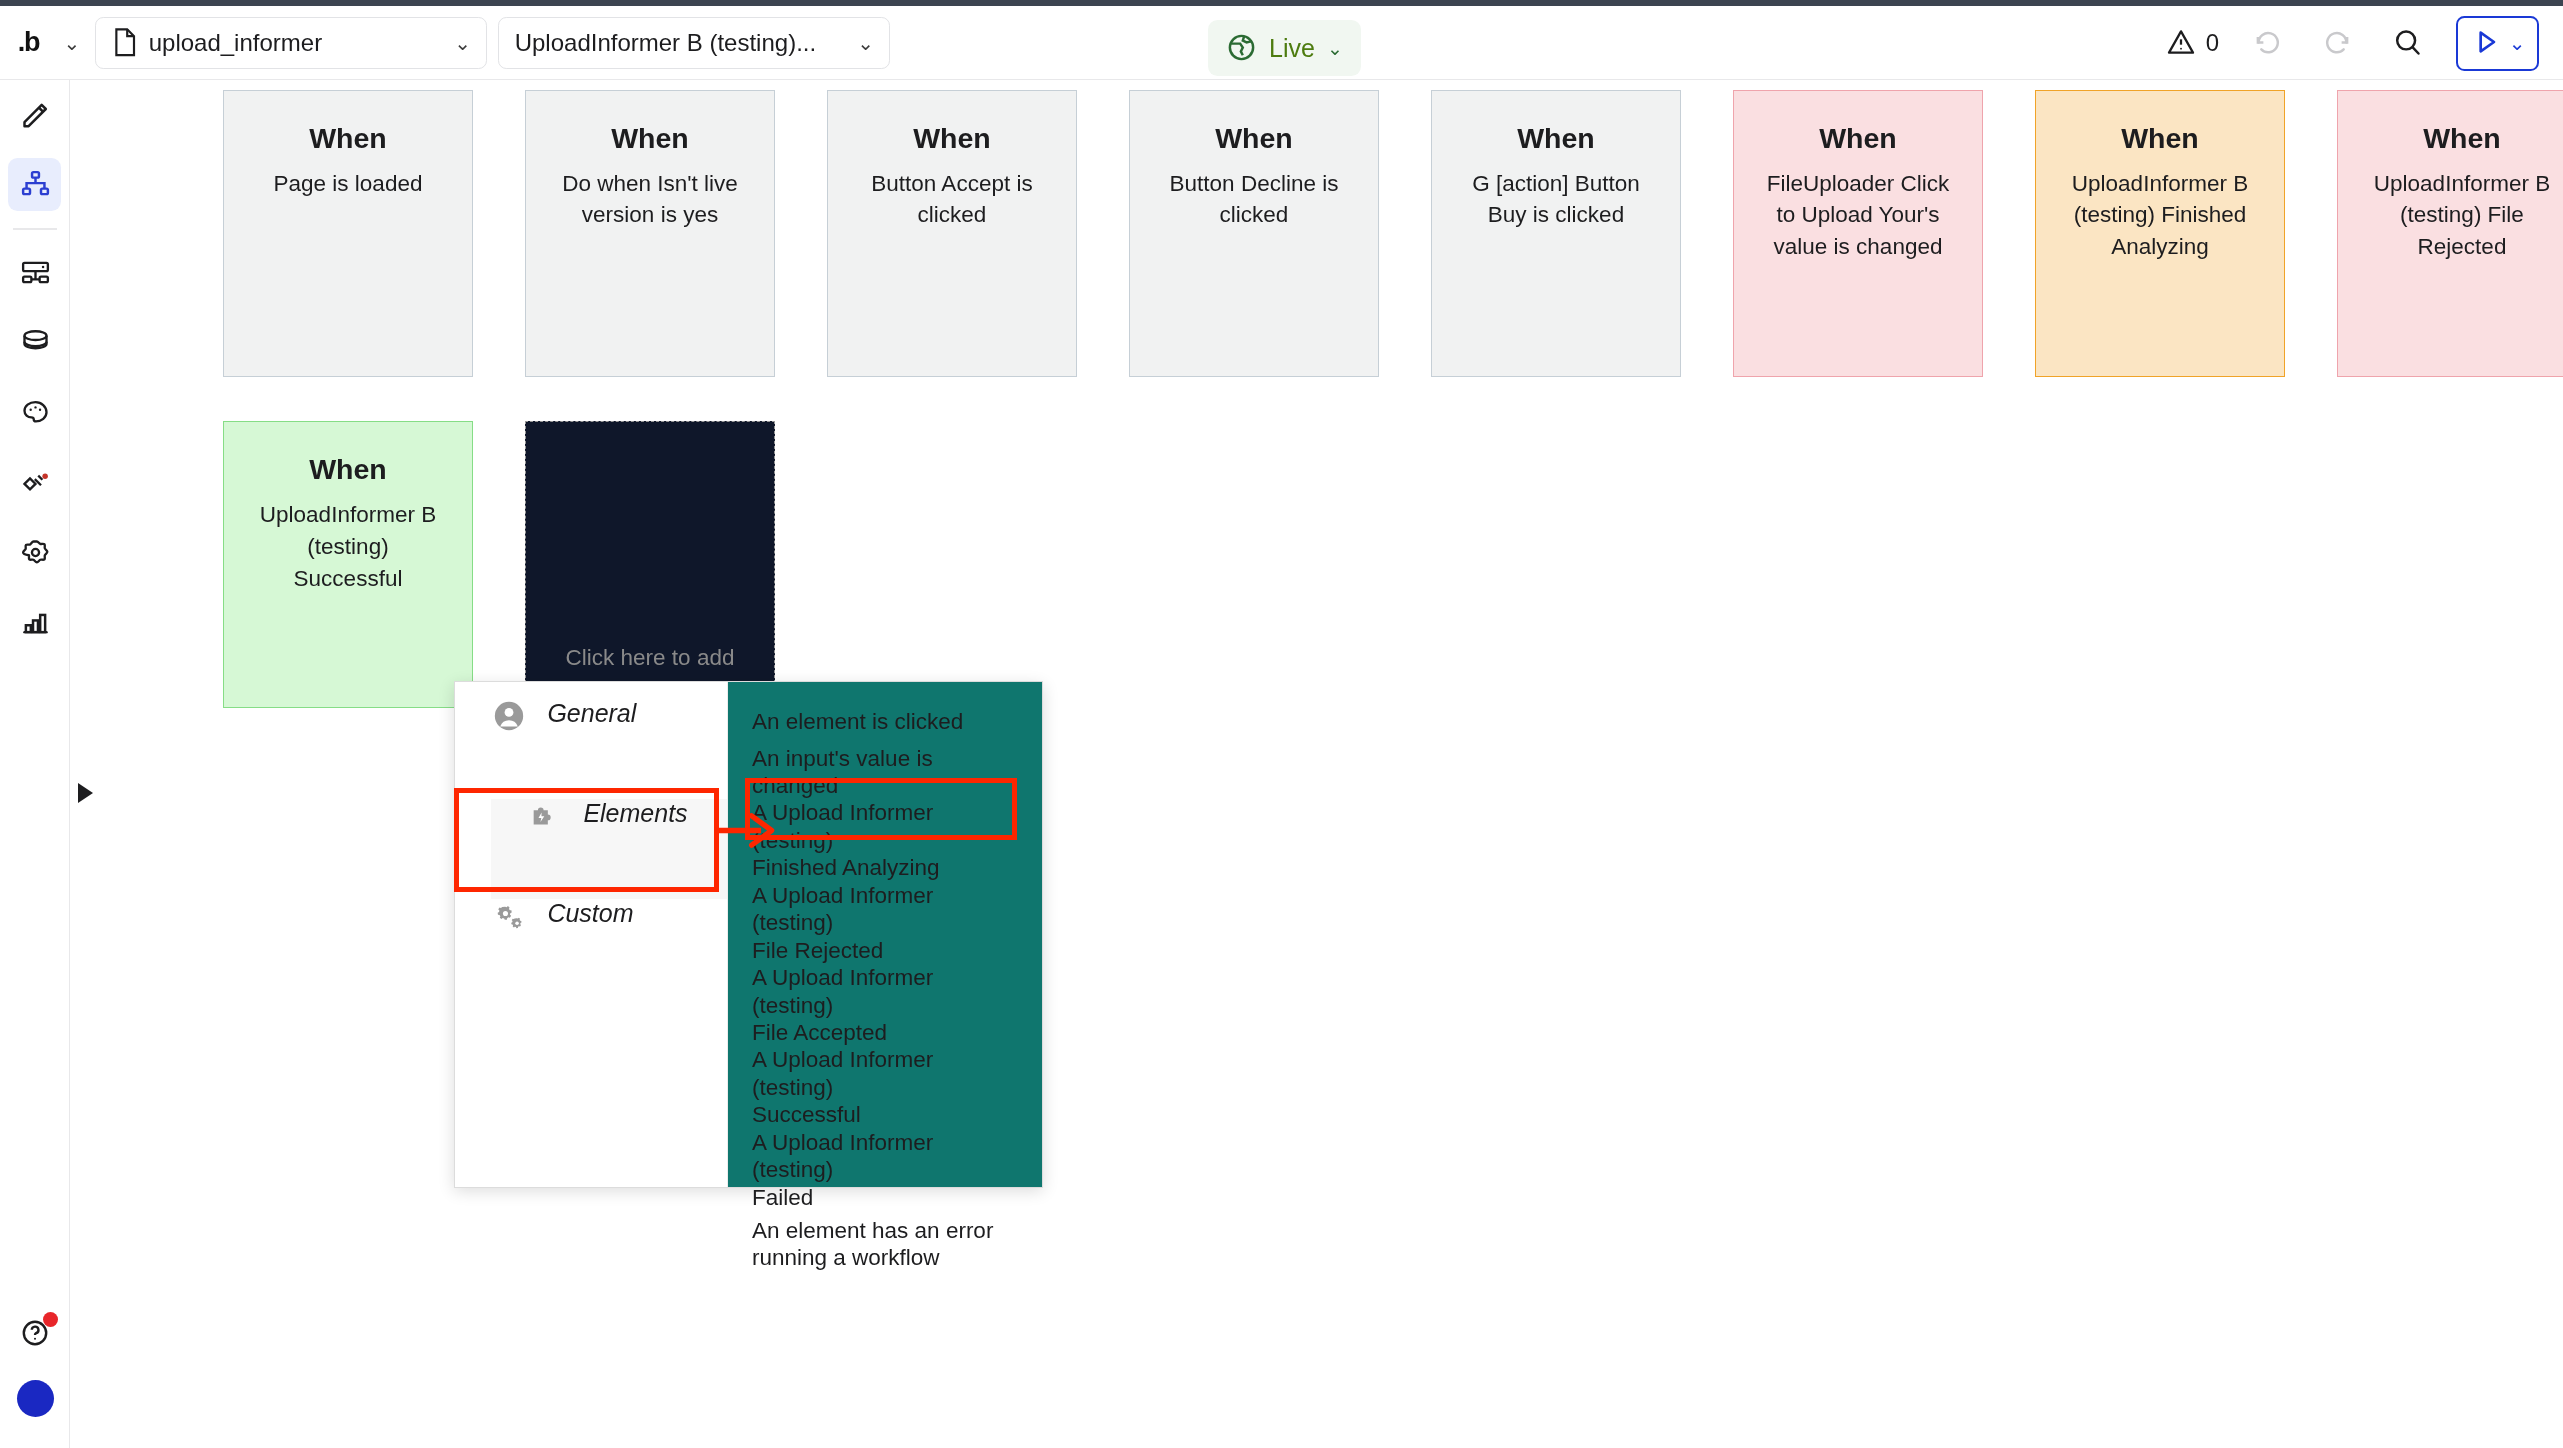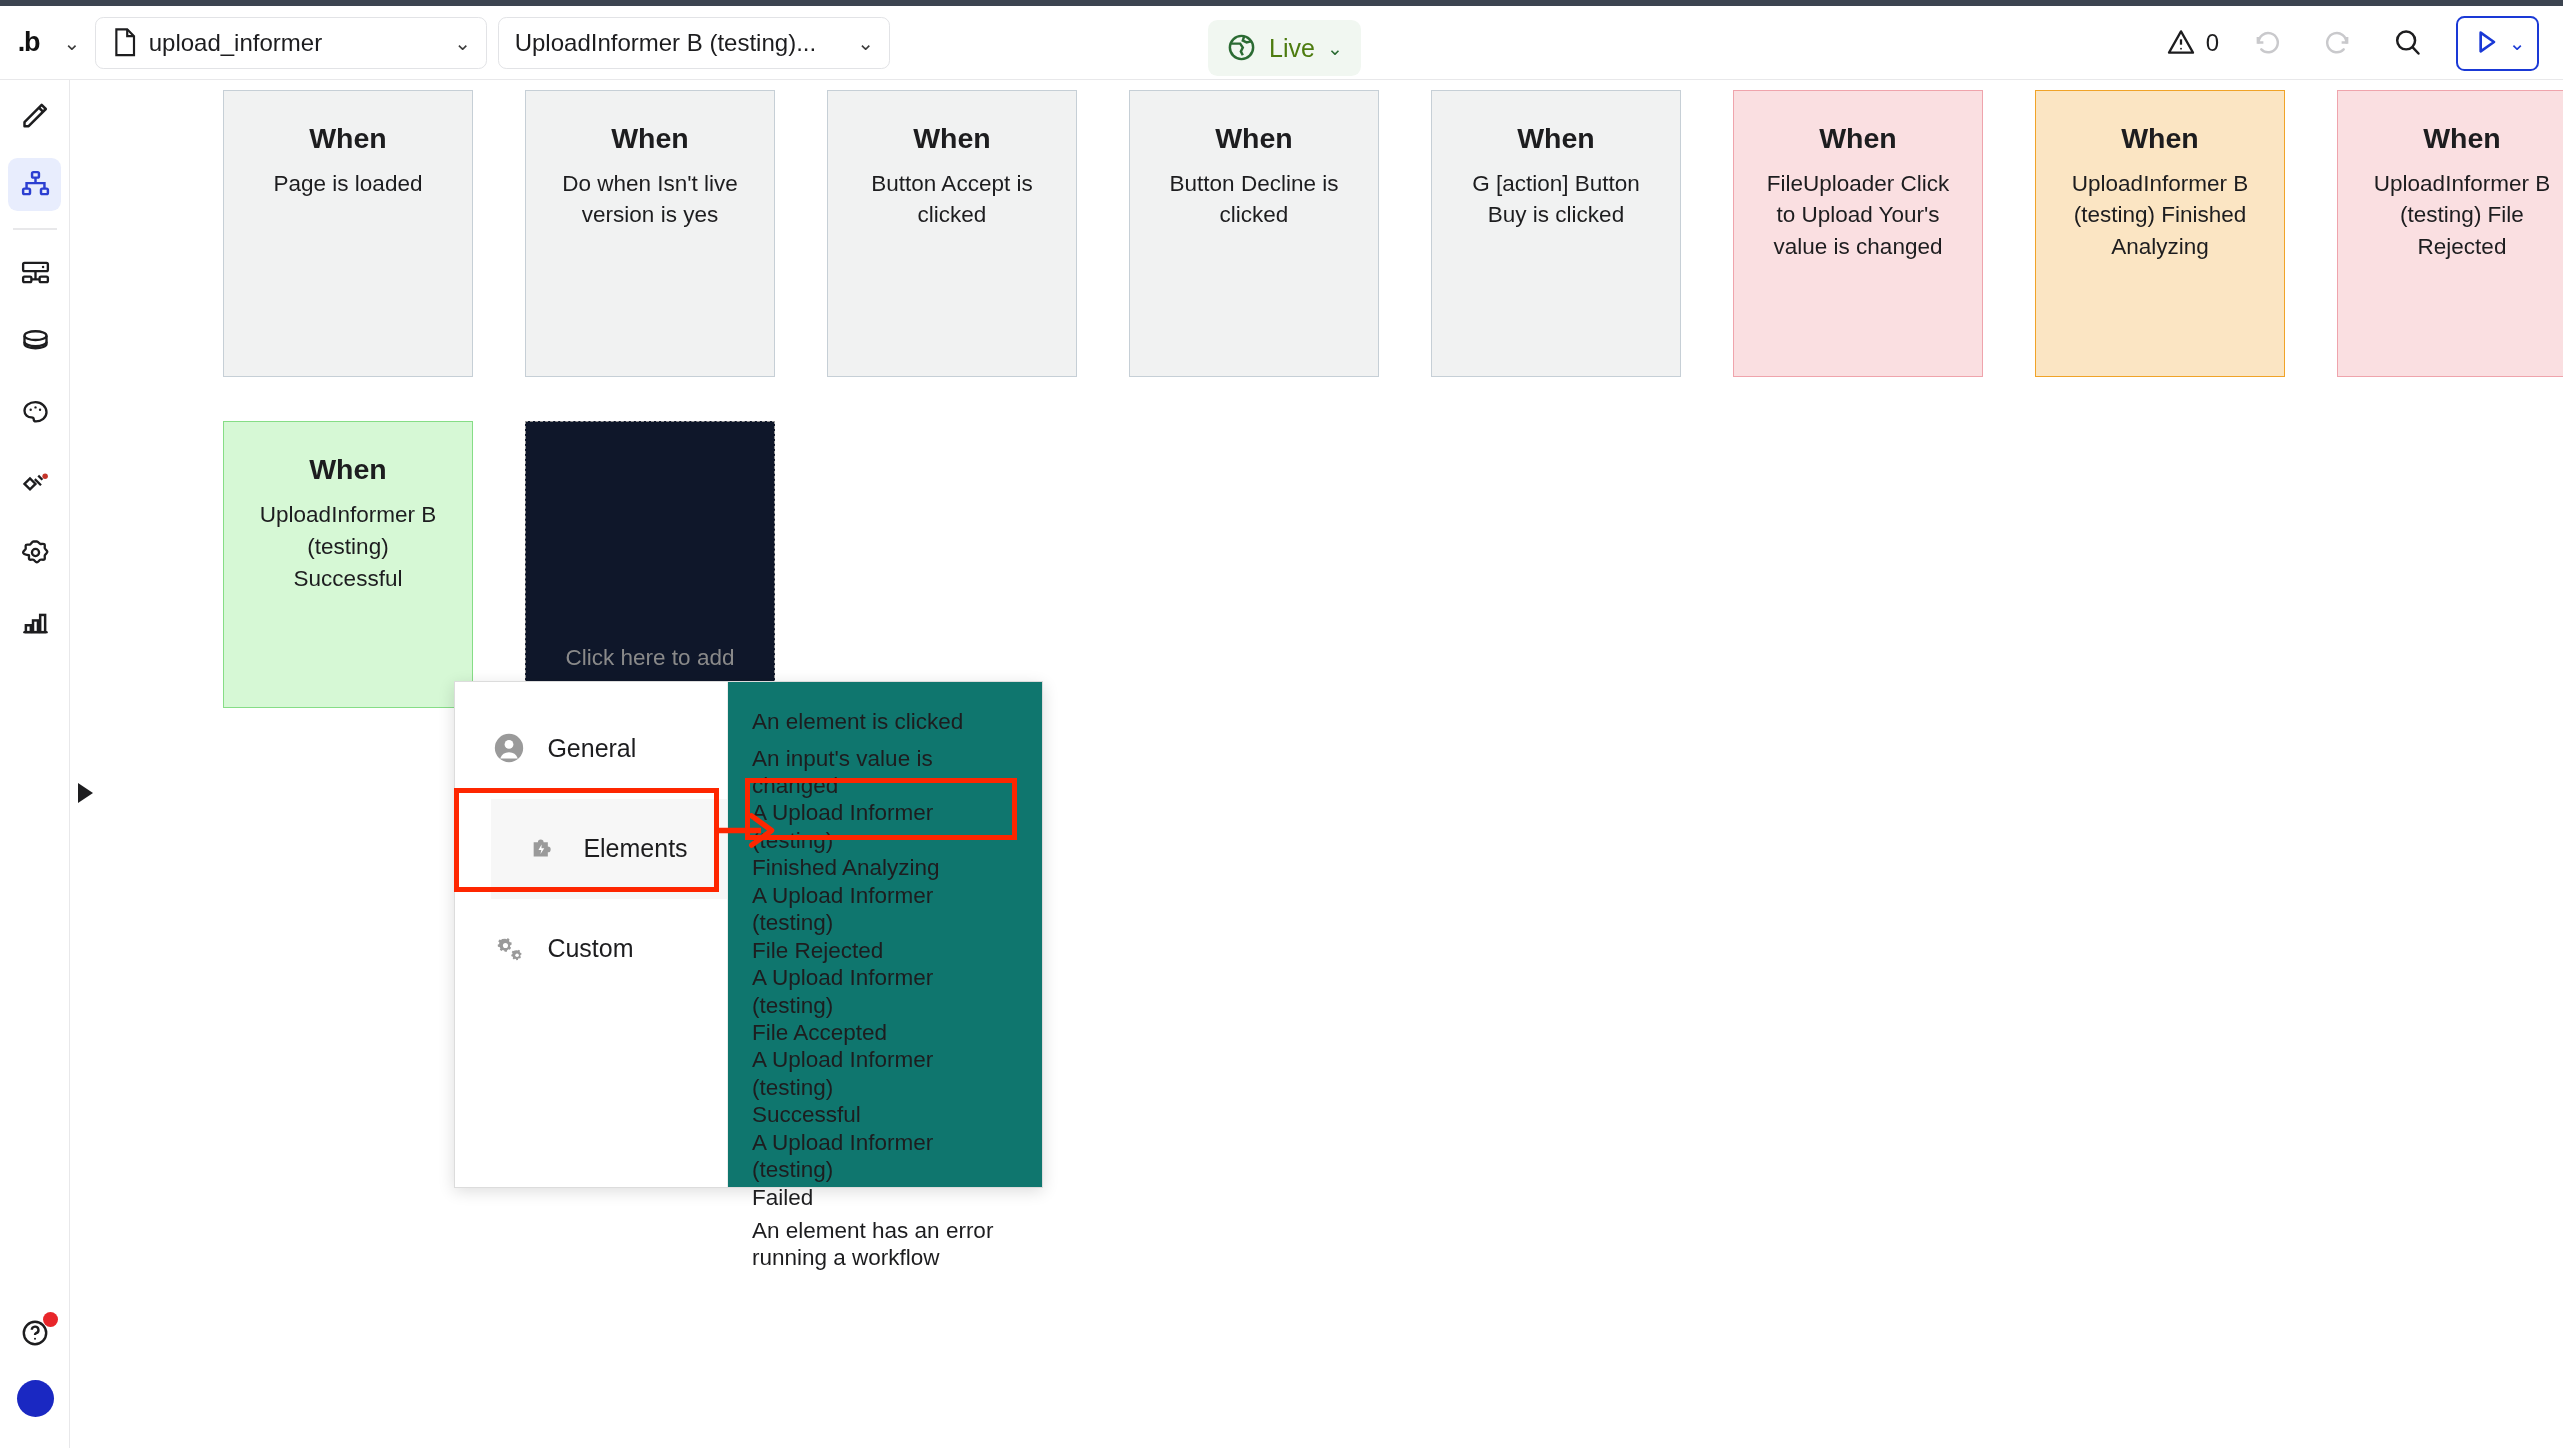--- a/index.html
+++ b/index.html
@@ -158,22 +158,23 @@
     background:#ffffff;
     border:1.2px solid #dcdcdc;
     box-shadow:0 3.6px 15.4px rgba(0,0,0,.14);
     display:flex;
   }
   .dd-left{
     width:273px;height:100%;border-right:1.2px solid #ececec;background:#fff;
     padding-top:16.6px;
   }
   .dd-cat{
-    height:100px;display:flex;align-items:center;padding-left:37px;gap:21.4px;
+    height:100px;display:flex;padding-left:37px;gap:21.4px;
     position:relative;
+    font-style:italic;
   }
   .dd-cat.sel{background:#f7f7f7;margin-left:36px;}
   .dd-cat .cat-label{font-size:25px;color:#1d1d1f;}
   .dd-right{
     flex:1;height:100%;background:#0f766e;padding:16.6px 0 0 0;
   }
   .dd-opt{
     padding:0 24px 0 24px;
     min-height:46px;
     display:flex;align-items:center;

